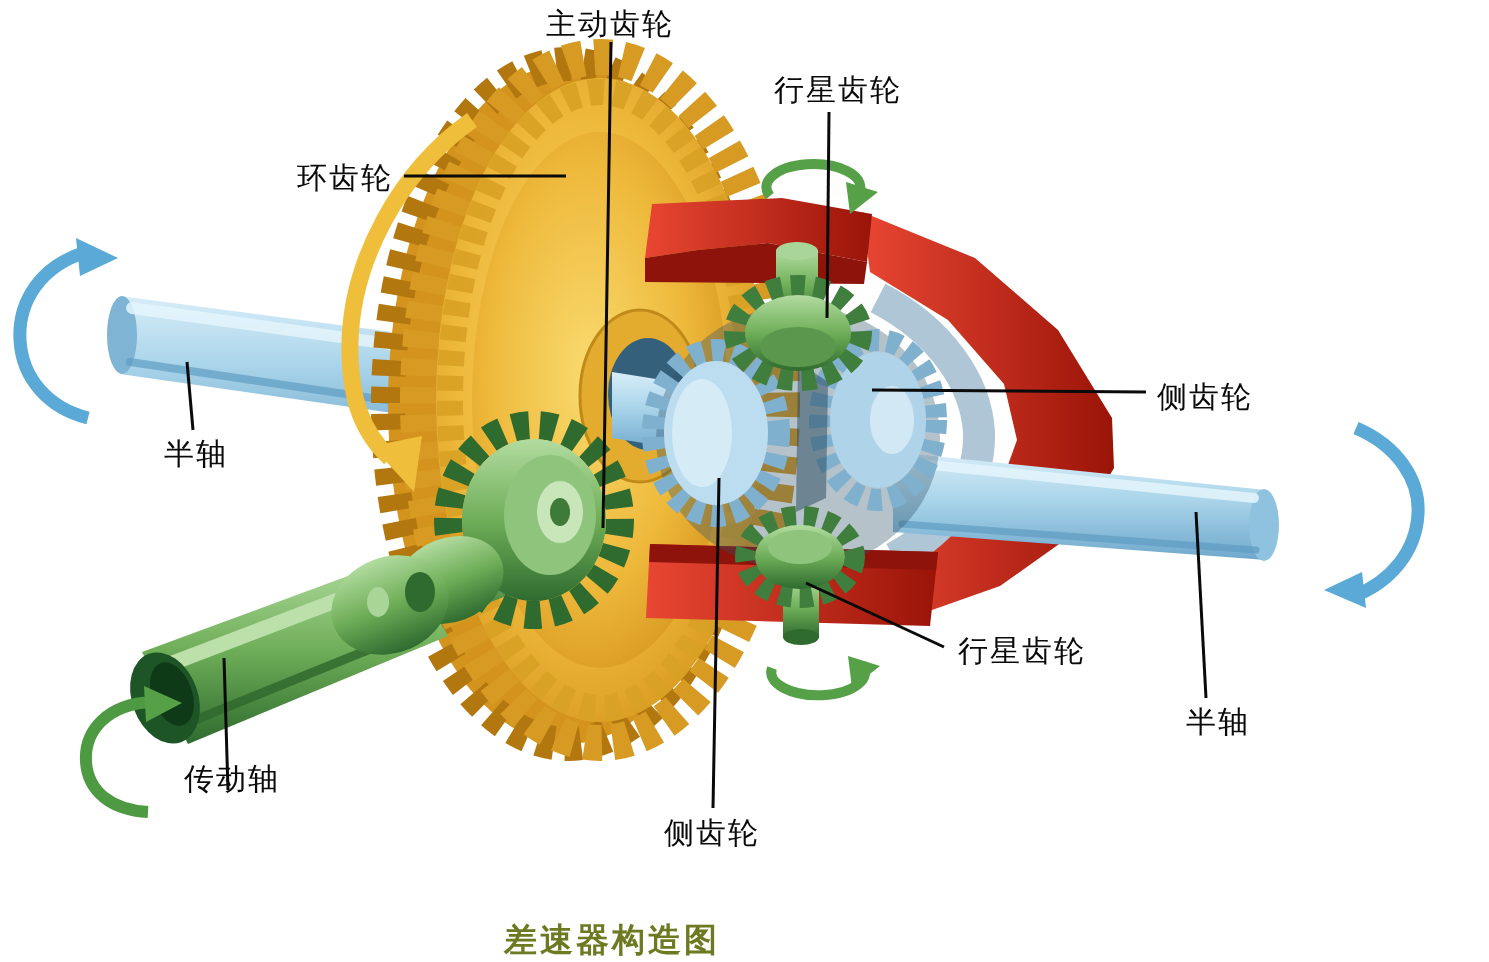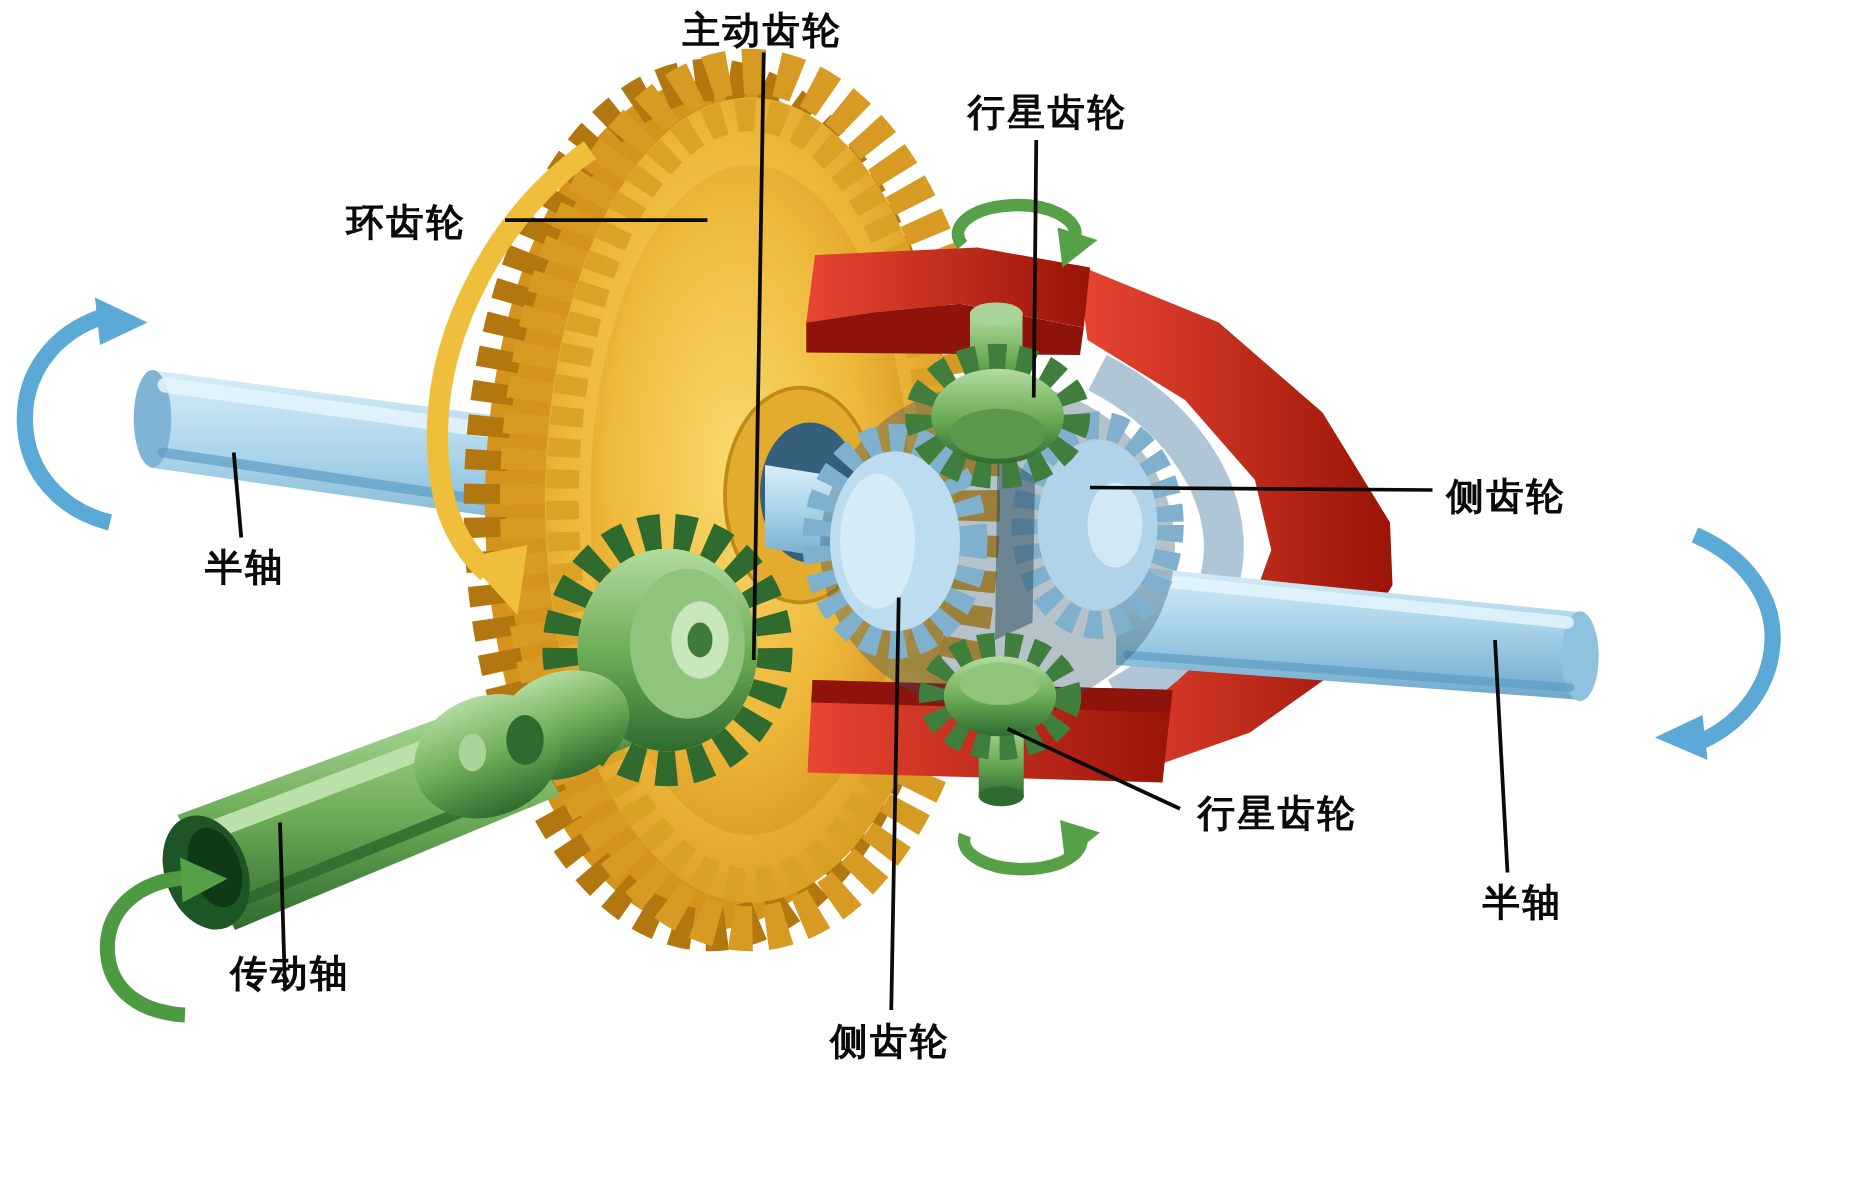--- a/index.html
+++ b/index.html
@@ -8,21 +8,21 @@
     width:1489px;height:962px;
     background:#ffffff;
     overflow:hidden;
     font-family:"DejaVu Sans","Liberation Sans",sans-serif;
   }
   .art{position:absolute;left:0;top:0;}
   .label{
     position:absolute;
     transform:translateX(-50%);
     font-size:30px;
-    font-weight:700;
+    font-weight:400;
     color:#0a0a0a;
     white-space:nowrap;
     letter-spacing:2px;
   }
   .title{
     position:absolute;
     transform:translateX(-50%);
     font-size:33px;
     font-weight:bold;
     color:#6e7a21;
@@ -178,22 +178,23 @@
       <line x1="1146" y1="392" x2="872" y2="390"></line>
       <line x1="944" y1="647" x2="806" y2="583"></line>
       <line x1="1206" y1="698" x2="1196" y2="512"></line>
       <line x1="228" y1="790" x2="224" y2="658"></line>
       <line x1="713" y1="808" x2="719" y2="478"></line>
     </g>
   </svg>
 
   <div class="label" style="left:610px;top:4px;">主动齿轮</div>
   <div class="label" style="left:838px;top:70px;">行星齿轮</div>
-  <div class="label" style="left:325px;top:158px;">环齿轮</div>
+  <div class="label" style="left:345px;top:158px;">环齿轮</div>
   <div class="label" style="left:196px;top:434px;">半轴</div>
   <div class="label" style="left:1205px;top:377px;">侧齿轮</div>
   <div class="label" style="left:1022px;top:631px;">行星齿轮</div>
   <div class="label" style="left:1218px;top:702px;">半轴</div>
   <div class="label" style="left:232px;top:759px;">传动轴</div>
   <div class="label" style="left:712px;top:813px;">侧齿轮</div>
 
+  <div class="title" style="left:612px;top:918px;">差速器构造图</div>
 
 </div>
 
 </body></html>

